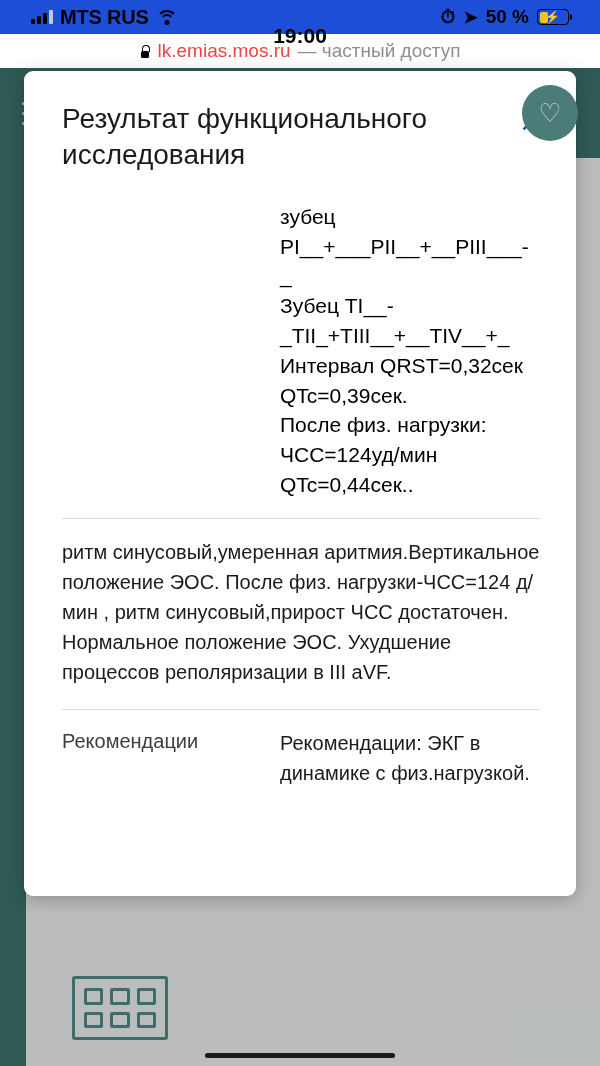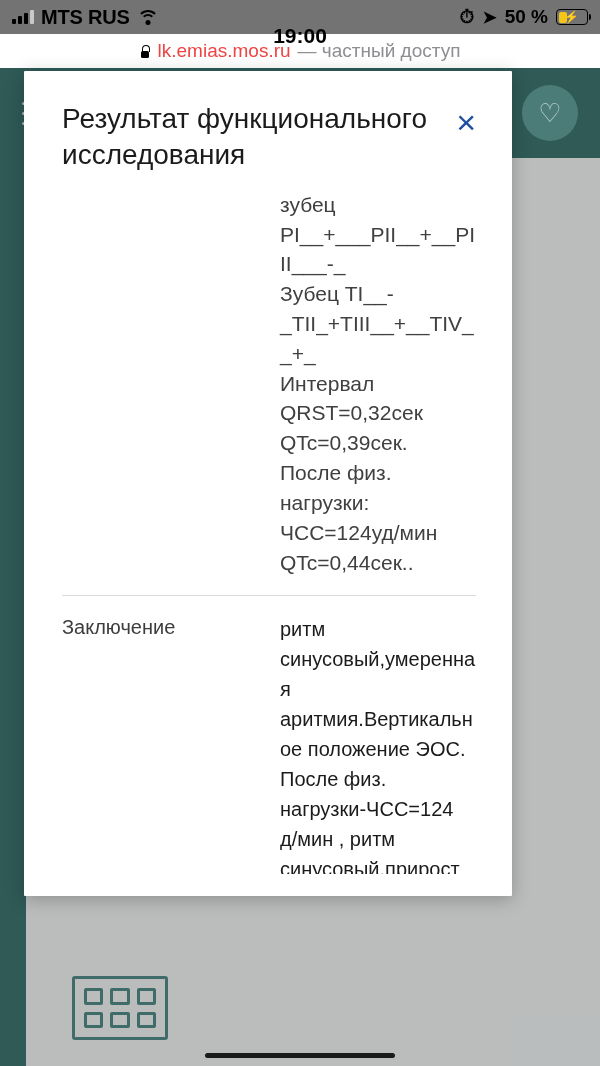--- a/index.html
+++ b/index.html
@@ -8,24 +8,24 @@
     height: 1066px;
     overflow: hidden;
     font-family: "Liberation Sans", sans-serif;
     background: #ffffff;
   }
   body { position: relative; }
 
   
   .status-bar {
     height: 34px;
-    background: #737373;
-    display: flex;
-    align-items: center;
-    padding: 0 12px;
+    background: #1d4ed8;
+    display: flex;
+    align-items: center;
+    padding: 0 31px;
     position: relative;
   }
   .status-left {
     display: flex;
     align-items: center;
     gap: 7px;
     font-size: 20px;
     font-weight: bold;
     color: #000;
     letter-spacing: -0.2px;
@@ -216,24 +216,24 @@
   
   .modal-overlay {
     position: absolute;
     top: 68px; left: 0; right: 0; bottom: 0;
     background: rgba(0,0,0,0.18);
   }
   .modal {
     position: absolute;
     left: 24px;
     top: 71px;
-    width: 488px;
+    width: 552px;
     height: 825px;
     background: #ffffff;
-    border-radius: 1px;
+    border-radius: 9px;
     box-shadow: 0 3px 18px rgba(0,0,0,0.25);
     overflow: hidden;
   }
   .modal-head {
     padding: 30px 30px 10px 38px;
     display: flex;
     align-items: flex-start;
   }
   .modal-title {
     font-size: 28px;
@@ -269,26 +269,27 @@
   }
   .detail-value {
     font-size: 20px;
     color: #1b1b1b;
     line-height: 1.5;
     white-space: pre-line;
     word-break: break-word;
   }
   .clipped-value {
     font-size: 21px;
-    color: #404040;
+    color: #000000;
     line-height: 1.42;
     white-space: pre-line;
     word-break: break-word;
     padding-left: 218px;
     padding-bottom: 18px;
+    margin-top: 12px;
   }
   .home-indicator {
     position: absolute;
     bottom: 8px; left: 50%;
     transform: translateX(-50%);
     width: 190px; height: 5px;
     background: #1b1b1b;
     border-radius: 3px;
   }
 </style>
@@ -363,21 +364,20 @@
 
     <div class="clipped-value">зубец PI__+___PII__+__PIII___-_
 Зубец TI__-_TII_+TIII__+__TIV__+_
 Интервал QRST=0,32сек
 QTc=0,39сек.
 После физ. нагрузки:
 ЧСС=124уд/мин
 QTc=0,44сек..</div>
 
     <div class="detail-row">
-      <div class="detail-label">Заключение</div>
       <div class="detail-value">ритм синусовый,умеренная аритмия.Вертикальное положение ЭОС. После физ. нагрузки-ЧСС=124 д/мин , ритм синусовый,прирост ЧСС достаточен. Нормальное положение ЭОС. Ухудшение процессов реполяризации в III aVF.</div>
     </div>
 
     <div class="detail-row">
       <div class="detail-label">Рекомендации</div>
       <div class="detail-value">Рекомендации: ЭКГ в динамике с физ.нагрузкой.</div>
     </div>
 
   </div>
 </div>

